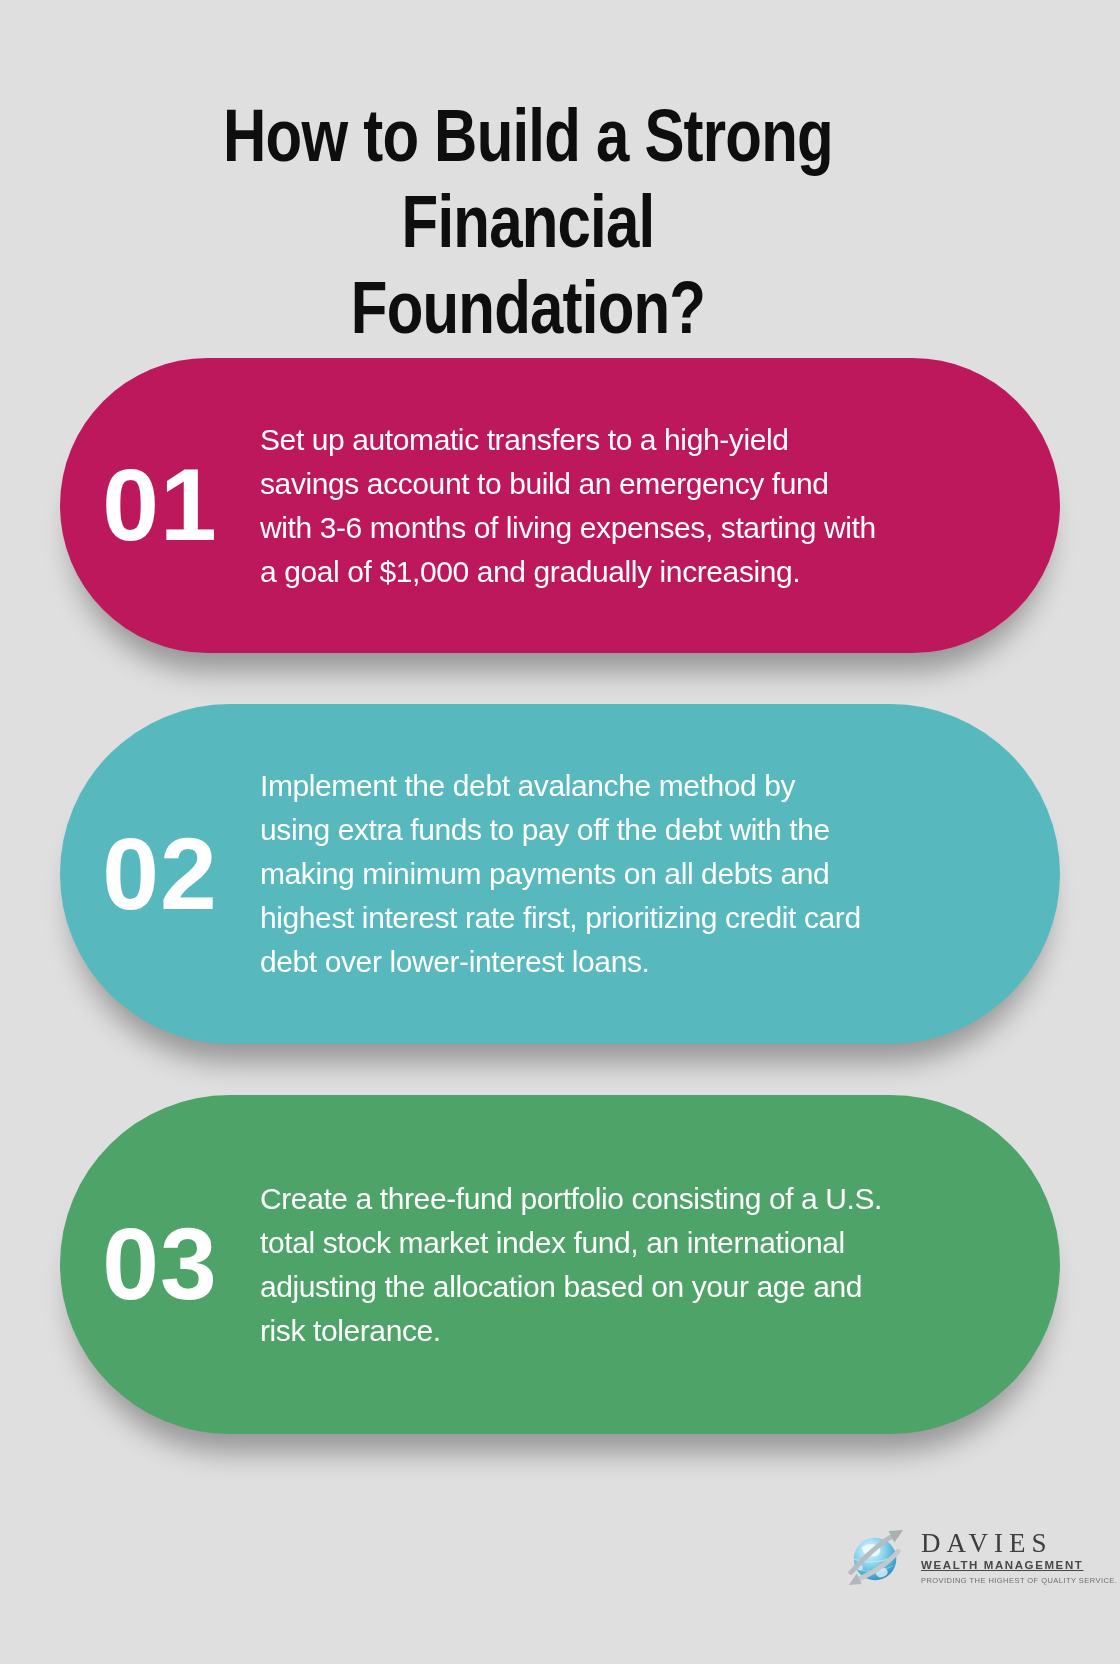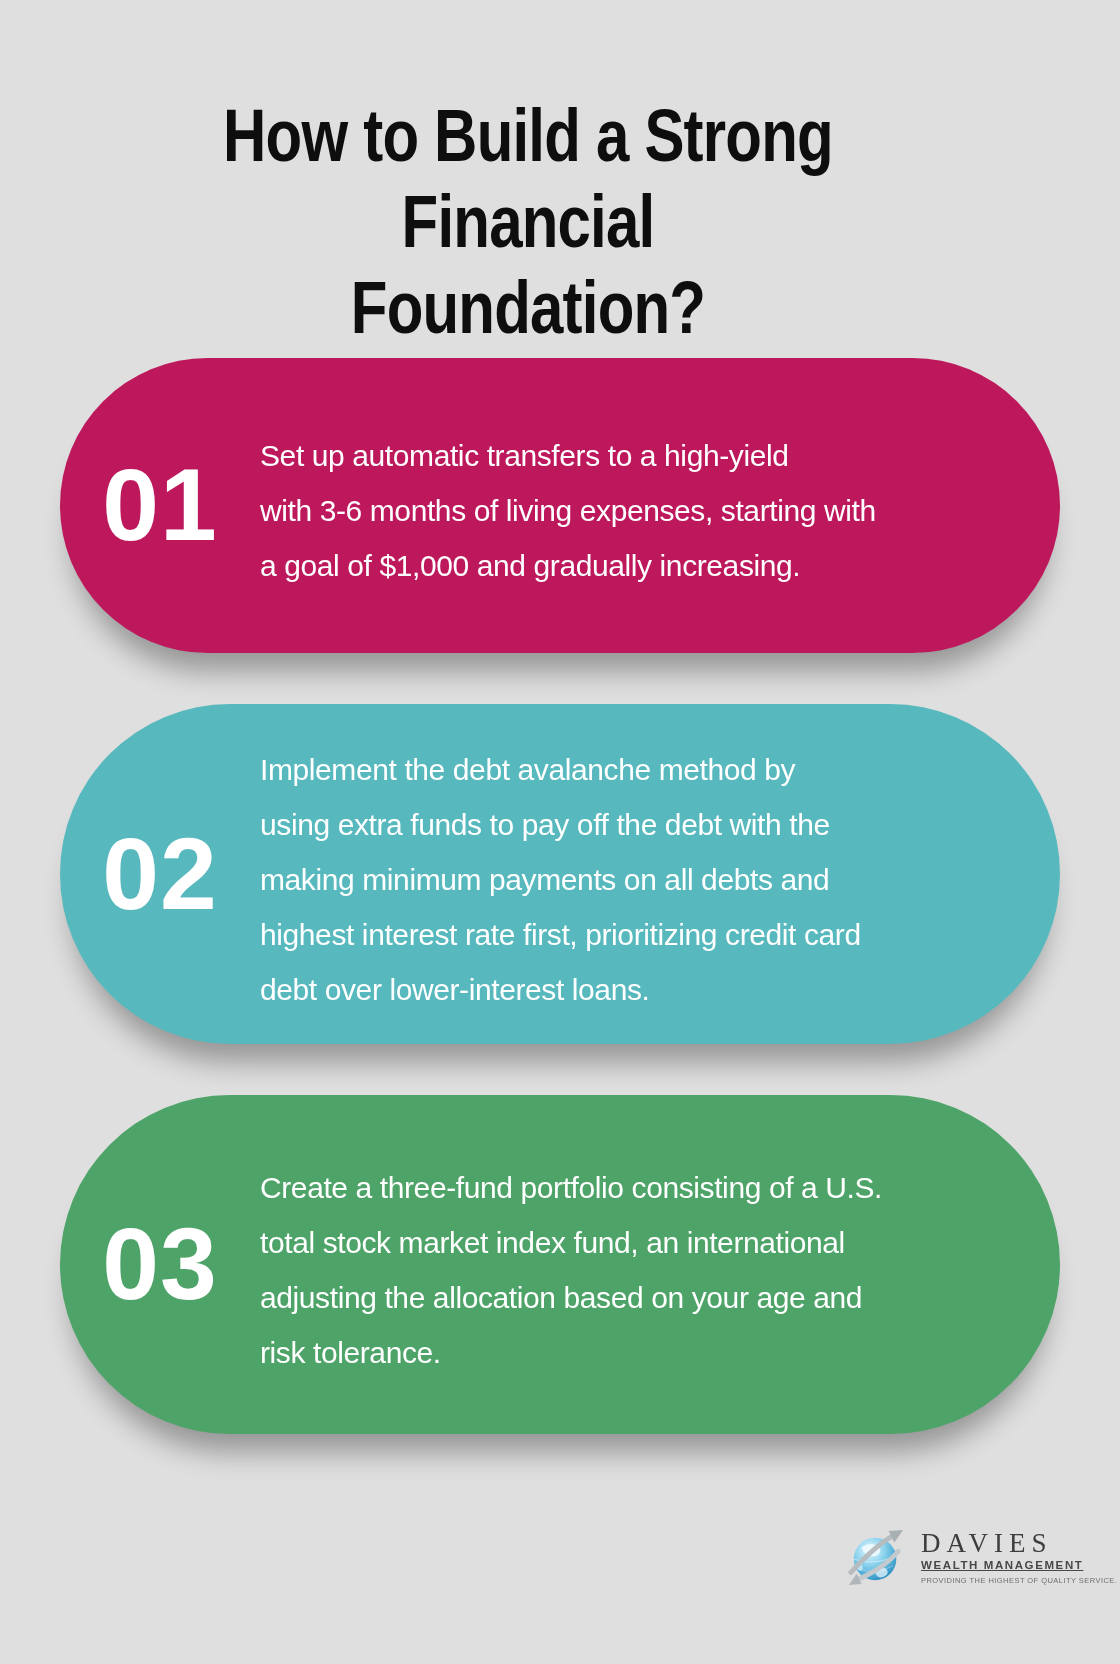--- a/index.html
+++ b/index.html
@@ -51,21 +51,20 @@
   }
   .step-text {
     flex: 1;
     padding-right: 90px;
   }
   .step-text .line {
     white-space: nowrap;
     font-size: 30px;
     line-height: 44px;
     letter-spacing: -0.4px;
-    margin-top: 11px;
   }
 
   
   .logo {
     position: absolute;
     left: 848px; top: 1528px;
     display: flex;
     align-items: center;
     gap: 15px;
   }
@@ -101,20 +100,21 @@
 
 <div class="title">
   <div>How to Build a Strong Financial</div>
   <div>Foundation?</div>
 </div>
 
 <div class="card card-1" style="background: #be185d;">
   <div class="step-number">01</div>
   <div class="step-text">
     <div class="line">Set up automatic transfers to a high-yield</div>
+    <div class="line">savings account to build an emergency fund</div>
     <div class="line">with 3-6 months of living expenses, starting with</div>
     <div class="line">a goal of $1,000 and gradually increasing.</div>
   </div>
 </div>
 
 <div class="card card-2" style="background: rgb(87, 185, 190);">
   <div class="step-number">02</div>
   <div class="step-text">
     <div class="line">Implement the debt avalanche method by</div>
     <div class="line">using extra funds to pay off the debt with the</div>

